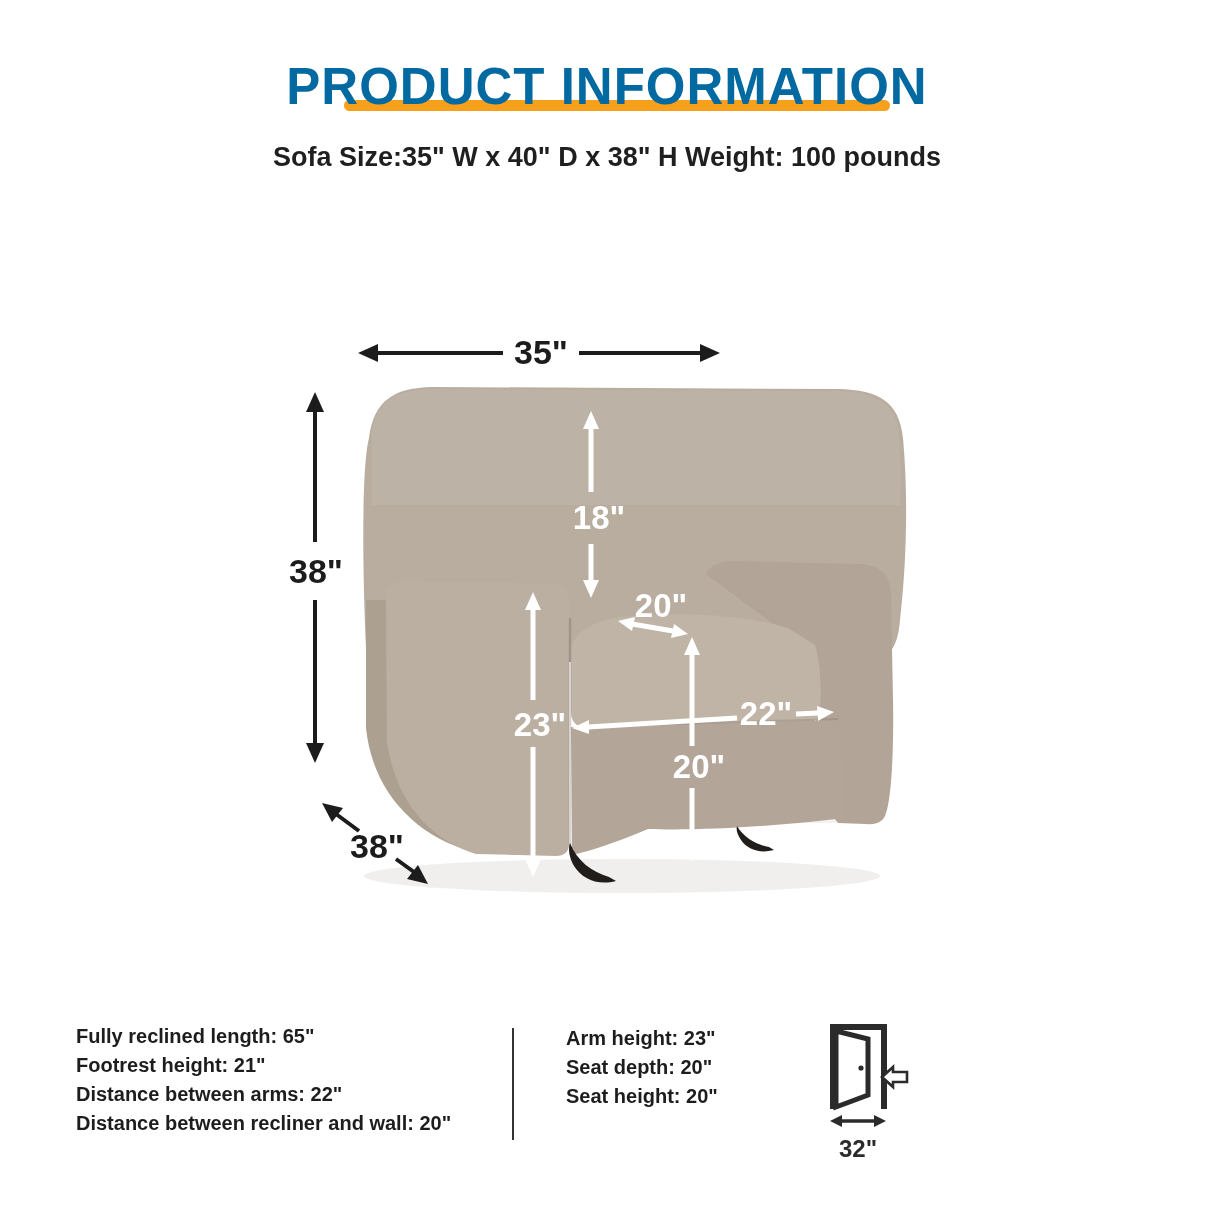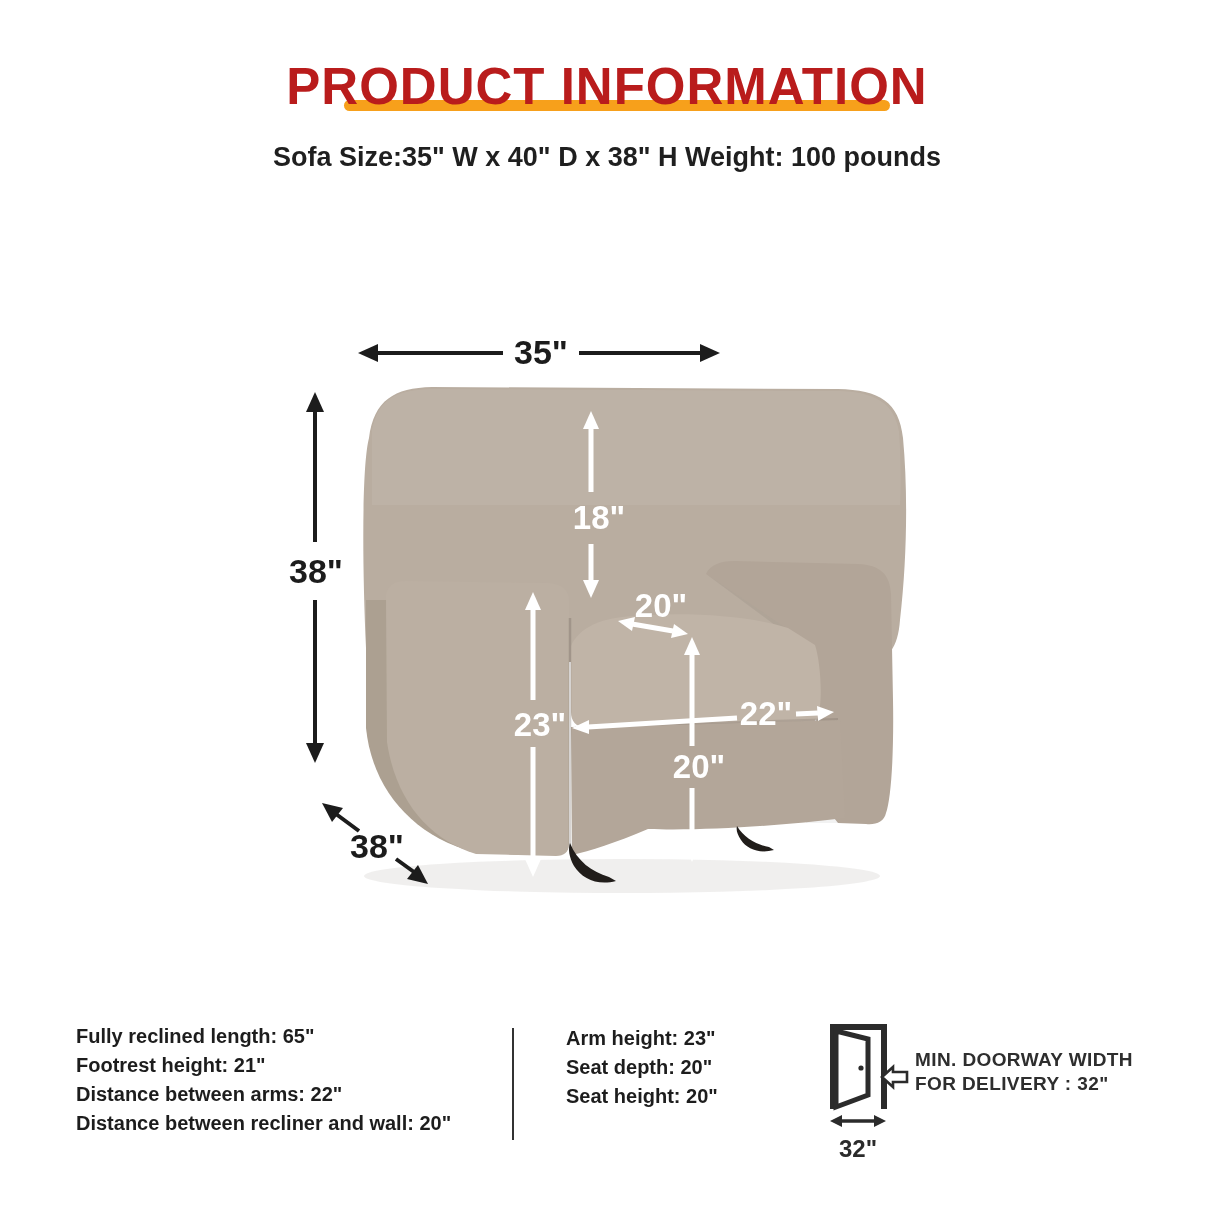--- a/index.html
+++ b/index.html
@@ -2,21 +2,21 @@
 <html><head>
 <meta charset="utf-8">
 <style>
   html,body{margin:0;padding:0;}
   body{width:1214px;height:1214px;background:#ffffff;position:relative;
        font-family:"Liberation Sans", sans-serif;color:#1d1d1d;overflow:hidden;}
   .page{position:absolute;inset:0;}
 
   
   .title{position:absolute;left:0;top:57px;width:1214px;text-align:center;
-         font-size:51px;font-weight:800;letter-spacing:1px;color:#b91c1c;z-index:2;}
+         font-size:51px;font-weight:800;letter-spacing:1px;color:#0369a1;z-index:2;}
   .title-underline{position:absolute;left:344px;top:100px;width:546px;height:11px;
          background:#F7A01B;border-radius:6px;z-index:1;}
   .subtitle{position:absolute;left:0;top:142px;width:1214px;text-align:center;
          font-size:27px;font-weight:700;color:#1f1f1f;z-index:2;}
 
   
   .diagram{position:absolute;left:250px;top:300px;width:700px;height:650px;}
   .dim-black-line{stroke:#1c1c1c;stroke-width:4;fill:none;}
   .dim-black-head{fill:#1c1c1c;}
   .dim-black-label{fill:#1c1c1c;font-size:34px;font-weight:800;text-anchor:middle;}
@@ -161,18 +161,14 @@
     <path class="door-stroke" stroke-width="6" d="M 833 1109 L 833 1027 L 884 1027 L 884 1109"></path>
     <polygon points="836,1031 868,1039 868,1095 836,1107" fill="#ffffff" stroke="#2b2b2b" stroke-width="5"></polygon>
     <circle cx="861" cy="1068" r="2.6" fill="#2b2b2b"></circle>
     <path d="M 882 1077 L 893 1067 L 893 1072 L 907 1072 L 907 1082 L 893 1082 L 893 1087 Z" fill="#ffffff" stroke="#2b2b2b" stroke-width="2.6"></path>
     <path d="M 839 1121 L 877 1121" stroke="#2b2b2b" stroke-width="3.6" fill="none"></path>
     <polygon points="830,1121 842,1115 842,1127" fill="#2b2b2b"></polygon>
     <polygon points="886,1121 874,1115 874,1127" fill="#2b2b2b"></polygon>
     <text x="858" y="1157" text-anchor="middle" font-size="24" font-weight="800" fill="#2b2b2b">32"</text>
   </svg>
 
-  <div class="delivery-text">
-    <div>MIN. DOORWAY WIDTH</div>
-    <div>FOR DELIVERY : 32"</div>
-  </div>
 
 </div>
 
 </body></html>

